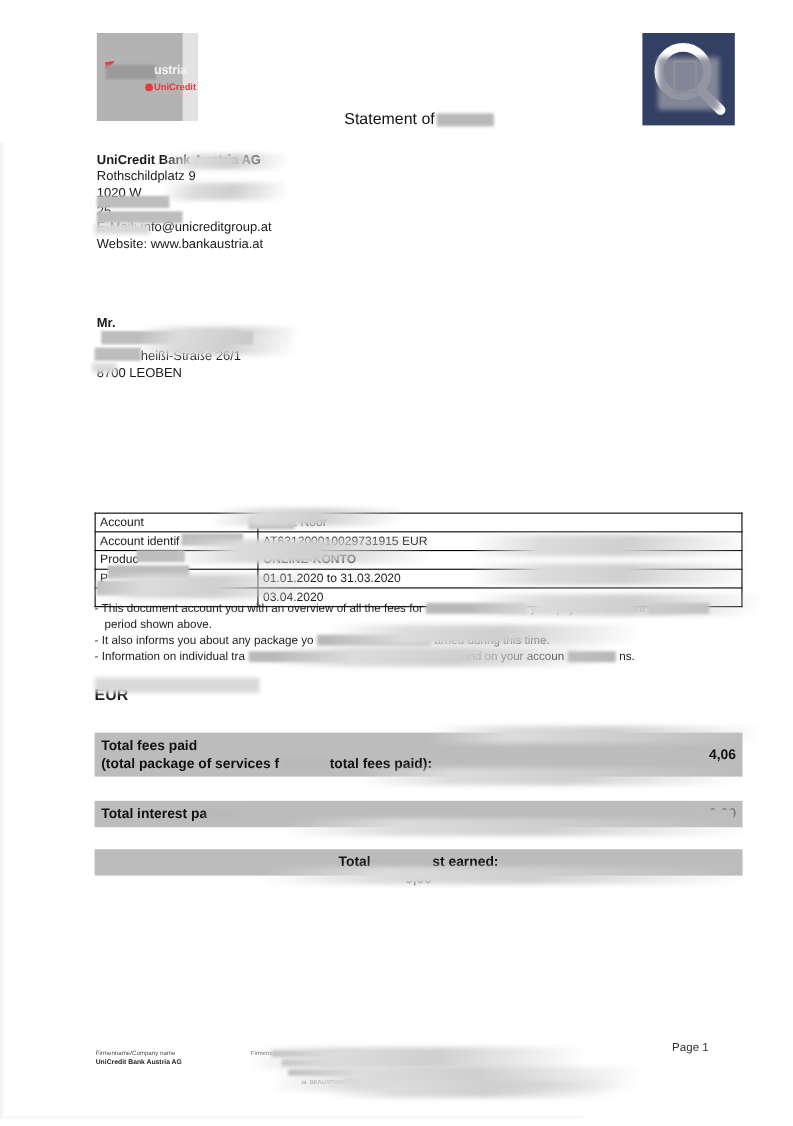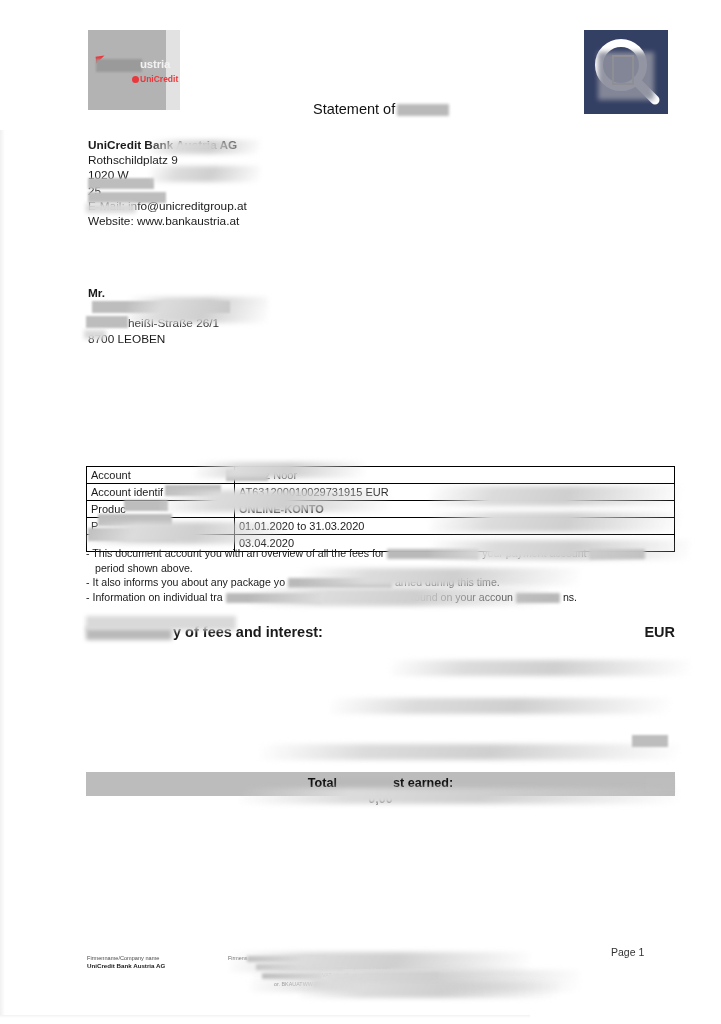--- a/index.html
+++ b/index.html
@@ -431,28 +431,38 @@
       <span>nt balance can be found on your accoun</span>
       <span class="rd" style="width:44px;height:10px;filter:blur(1.6px);"></span>
       <span>ns.</span>
     </div>
   </div>
   <div class="rd-streak" style="left:430px; top:540px; width:260px; height:20px;"></div>
   <div class="rd-streak" style="left:300px; top:568px; width:280px; height:18px;"></div>
   <div class="rd-streak" style="left:250px; top:588px; width:300px; height:18px;"></div>
 
   <div class="summary-head">
-    <span>
-      <span class="rd"></span><span>y of fees and interest:</span>
+    <span>EUR</span>
+  </div>
+  <div class="rd-soft" style="left:86px; top:616px; width:150px; height:14px;"></div>
+
+  <div class="fee-row" id="row-fees">
+    <span class="labelcol">
+      <span>Total fees paid</span><br>
+      <span>(total package of services f</span><span class="rd inline-rd-sm"></span><span>total fees paid):</span>
     </span>
-    <span>EUR</span>
-  </div>
-  <div class="rd-soft" style="left:86px; top:616px; width:150px; height:14px;"></div>
-
-
+    <span class="amount">4,06</span>
+  </div>
+
+  <div class="fee-row" id="row-paid">
+    <span class="labelcol">
+      <span>Total interest pa</span><span class="rd" style="width:30px;height:11px;filter:blur(1.4px);"></span>
+    </span>
+    <span class="amount">0,00</span>
+  </div>
 
   <div class="fee-row" id="row-earned">
     <span class="labelcol">
       <span>Total</span><span class="rd" style="width:56px;height:11px;filter:blur(1.6px);"></span><span>st earned:</span>
     </span>
     <span class="amount">0,00</span>
   </div>
   <div class="rd-streak" style="left:390px; top:660px; width:300px; height:16px;"></div>
   <div class="rd-streak" style="left:330px; top:698px; width:340px; height:16px;"></div>
   <div class="rd-streak" style="left:260px; top:744px; width:420px; height:16px;"></div>

